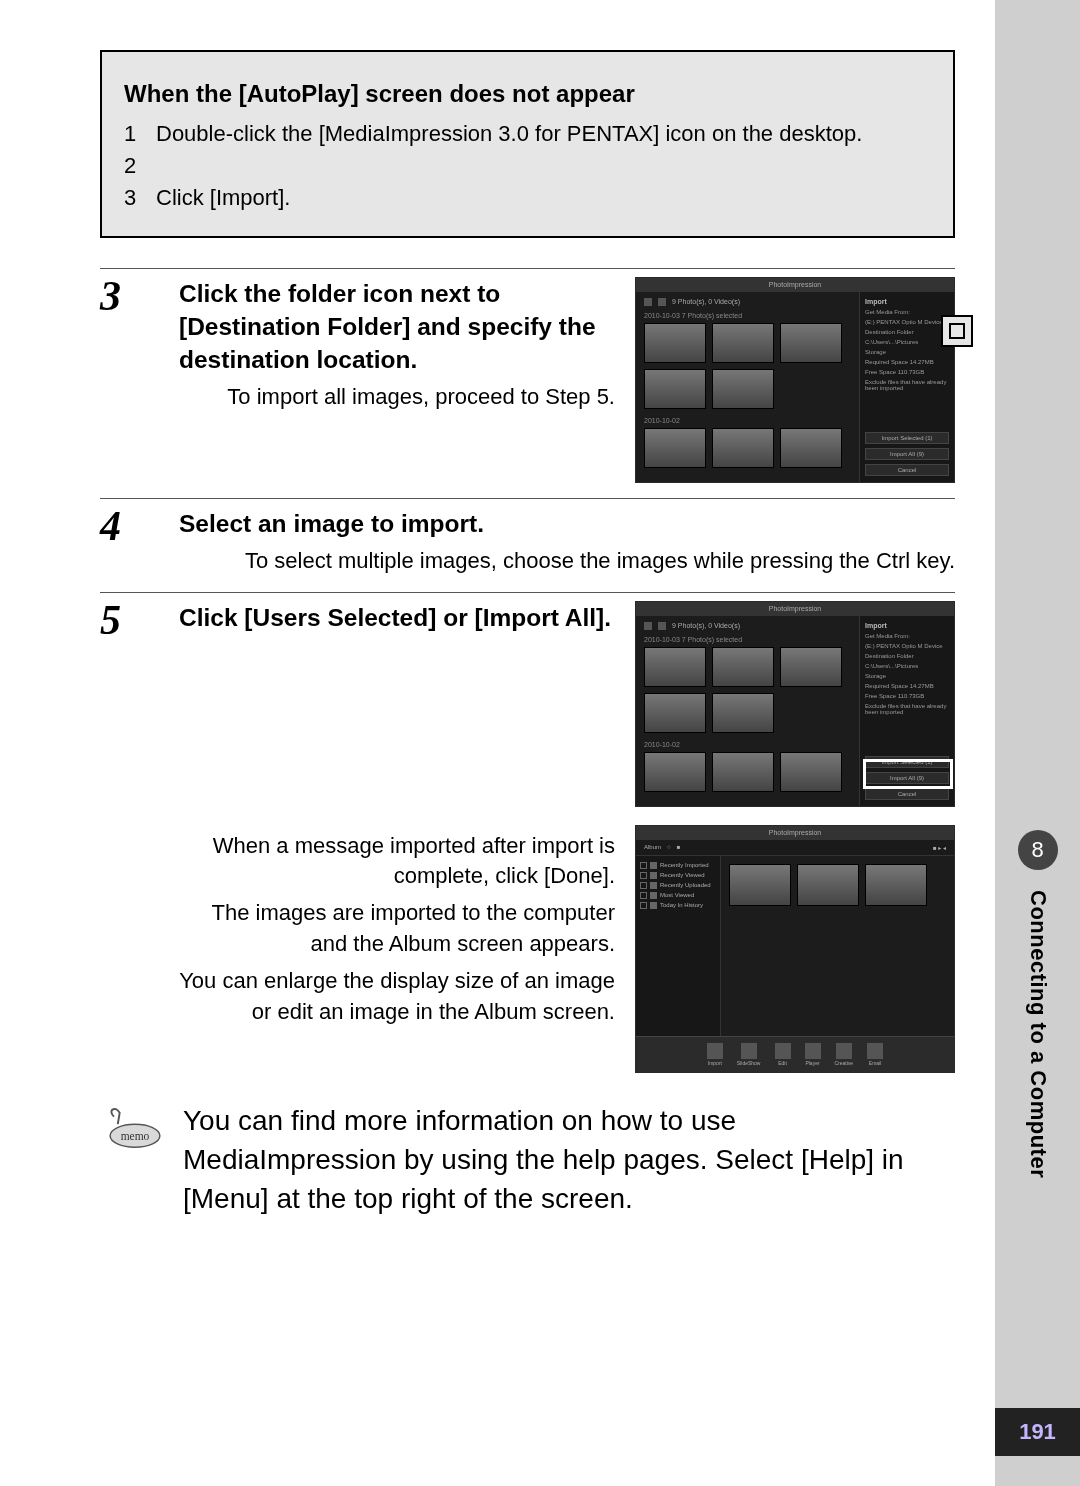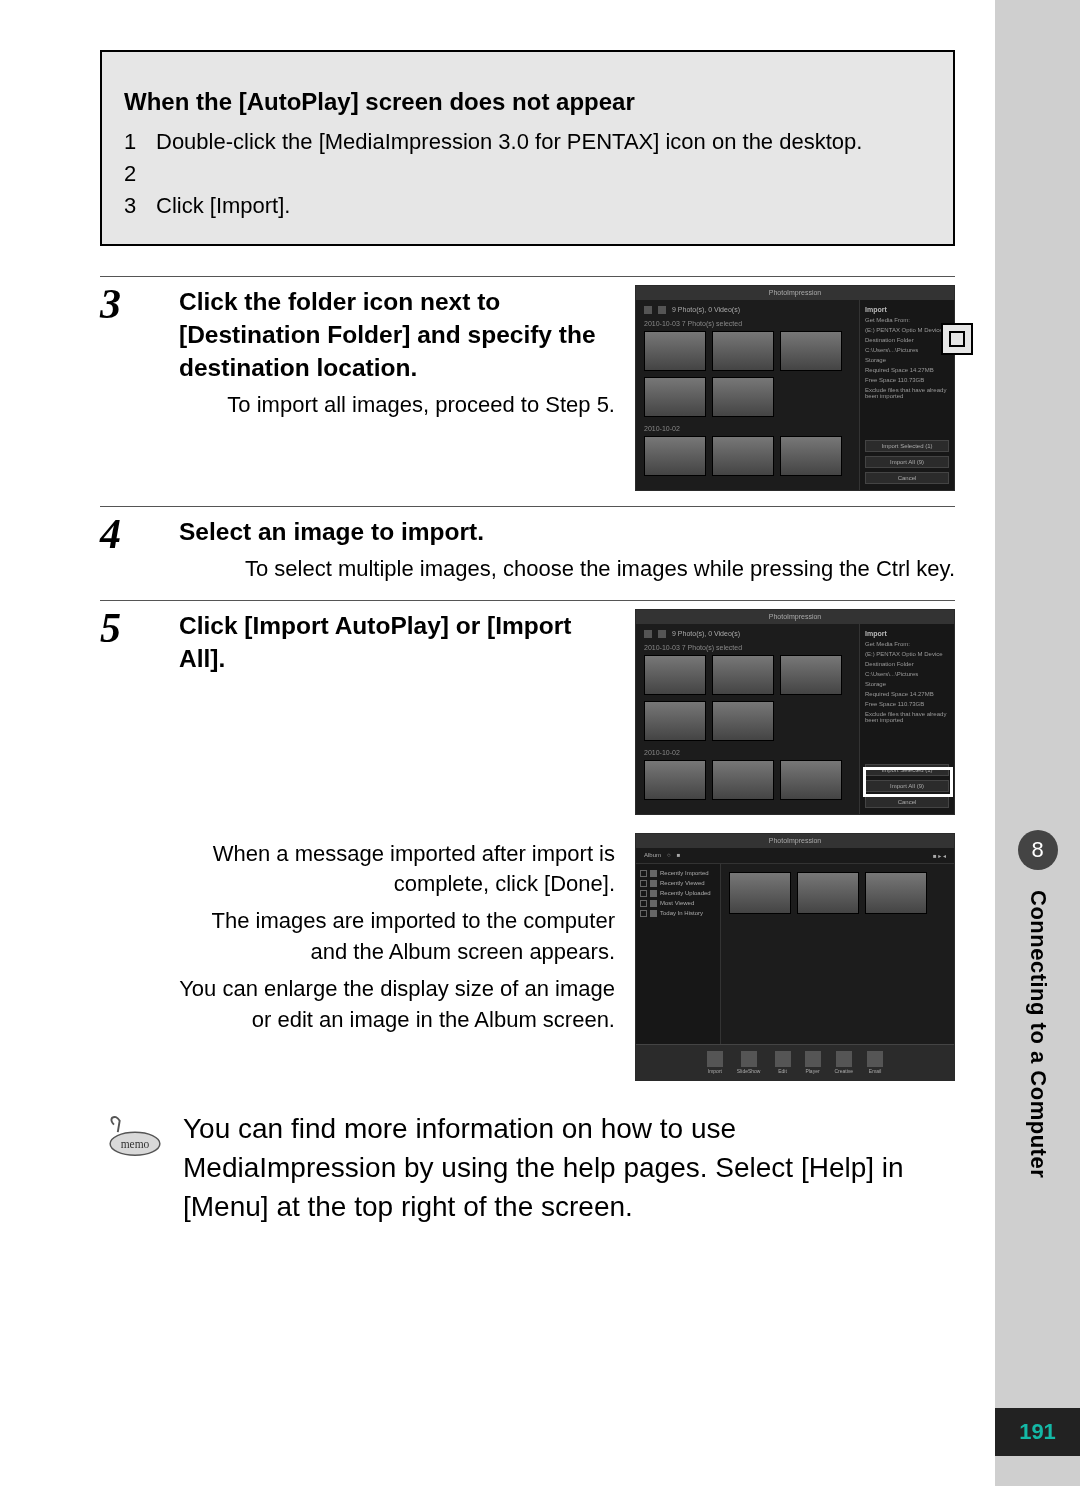--- a/index.html
+++ b/index.html
@@ -48,32 +48,32 @@
     font-size: 22px;
     color: #000;
     letter-spacing: 0.5px;
   }
   .page-number-box {
     position: absolute;
     bottom: 30px;
     width: 85px;
     height: 48px;
     background: #222;
-    color: #14b8a6;
+    color: #c4b5fd;
     display: flex; align-items: center; justify-content: center;
     font-size: 22px;
     font-weight: bold;
   }
   .content {
     padding: 50px 40px 0 100px;
   }
   .info-box {
     border: 2px solid #000;
     background: #e6e6e6;
-    padding: 36px 22px 22px 22px;
+    padding: 28px 22px 22px 22px;
     margin-bottom: 30px;
   }
   .info-box .title {
     font-weight: bold;
     font-size: 24px;
     margin-bottom: 10px;
   }
   .info-list {
     font-size: 22px;
     line-height: 1.45;
@@ -336,21 +336,21 @@
         <div class="step-title">Select an image to import.</div>
         <div class="step-desc">To select multiple images, choose the images while pressing the Ctrl key.</div>
       </div>
     </div>
 
     <div class="step-block">
       <div class="step-num">5</div>
       <div class="step-body">
         <div class="step-row">
           <div class="step-text-col">
-            <div class="step-title">Click [Import AutoPlay] or [Import All].</div>
+            <div class="step-title">Click [Users Selected] or [Import All].</div>
           </div>
           <div class="thumb-col" style="position:relative;">
             <div class="app-shot">
               <div class="shot-titlebar">PhotoImpression</div>
               <div class="shot-body">
                 <div class="shot-grid">
                   <div class="crumbs">
                       <div class="crumb-icon"></div>
                       <div class="crumb-icon"></div>
                       <span>9 Photo(s), 0 Video(s)</span>

